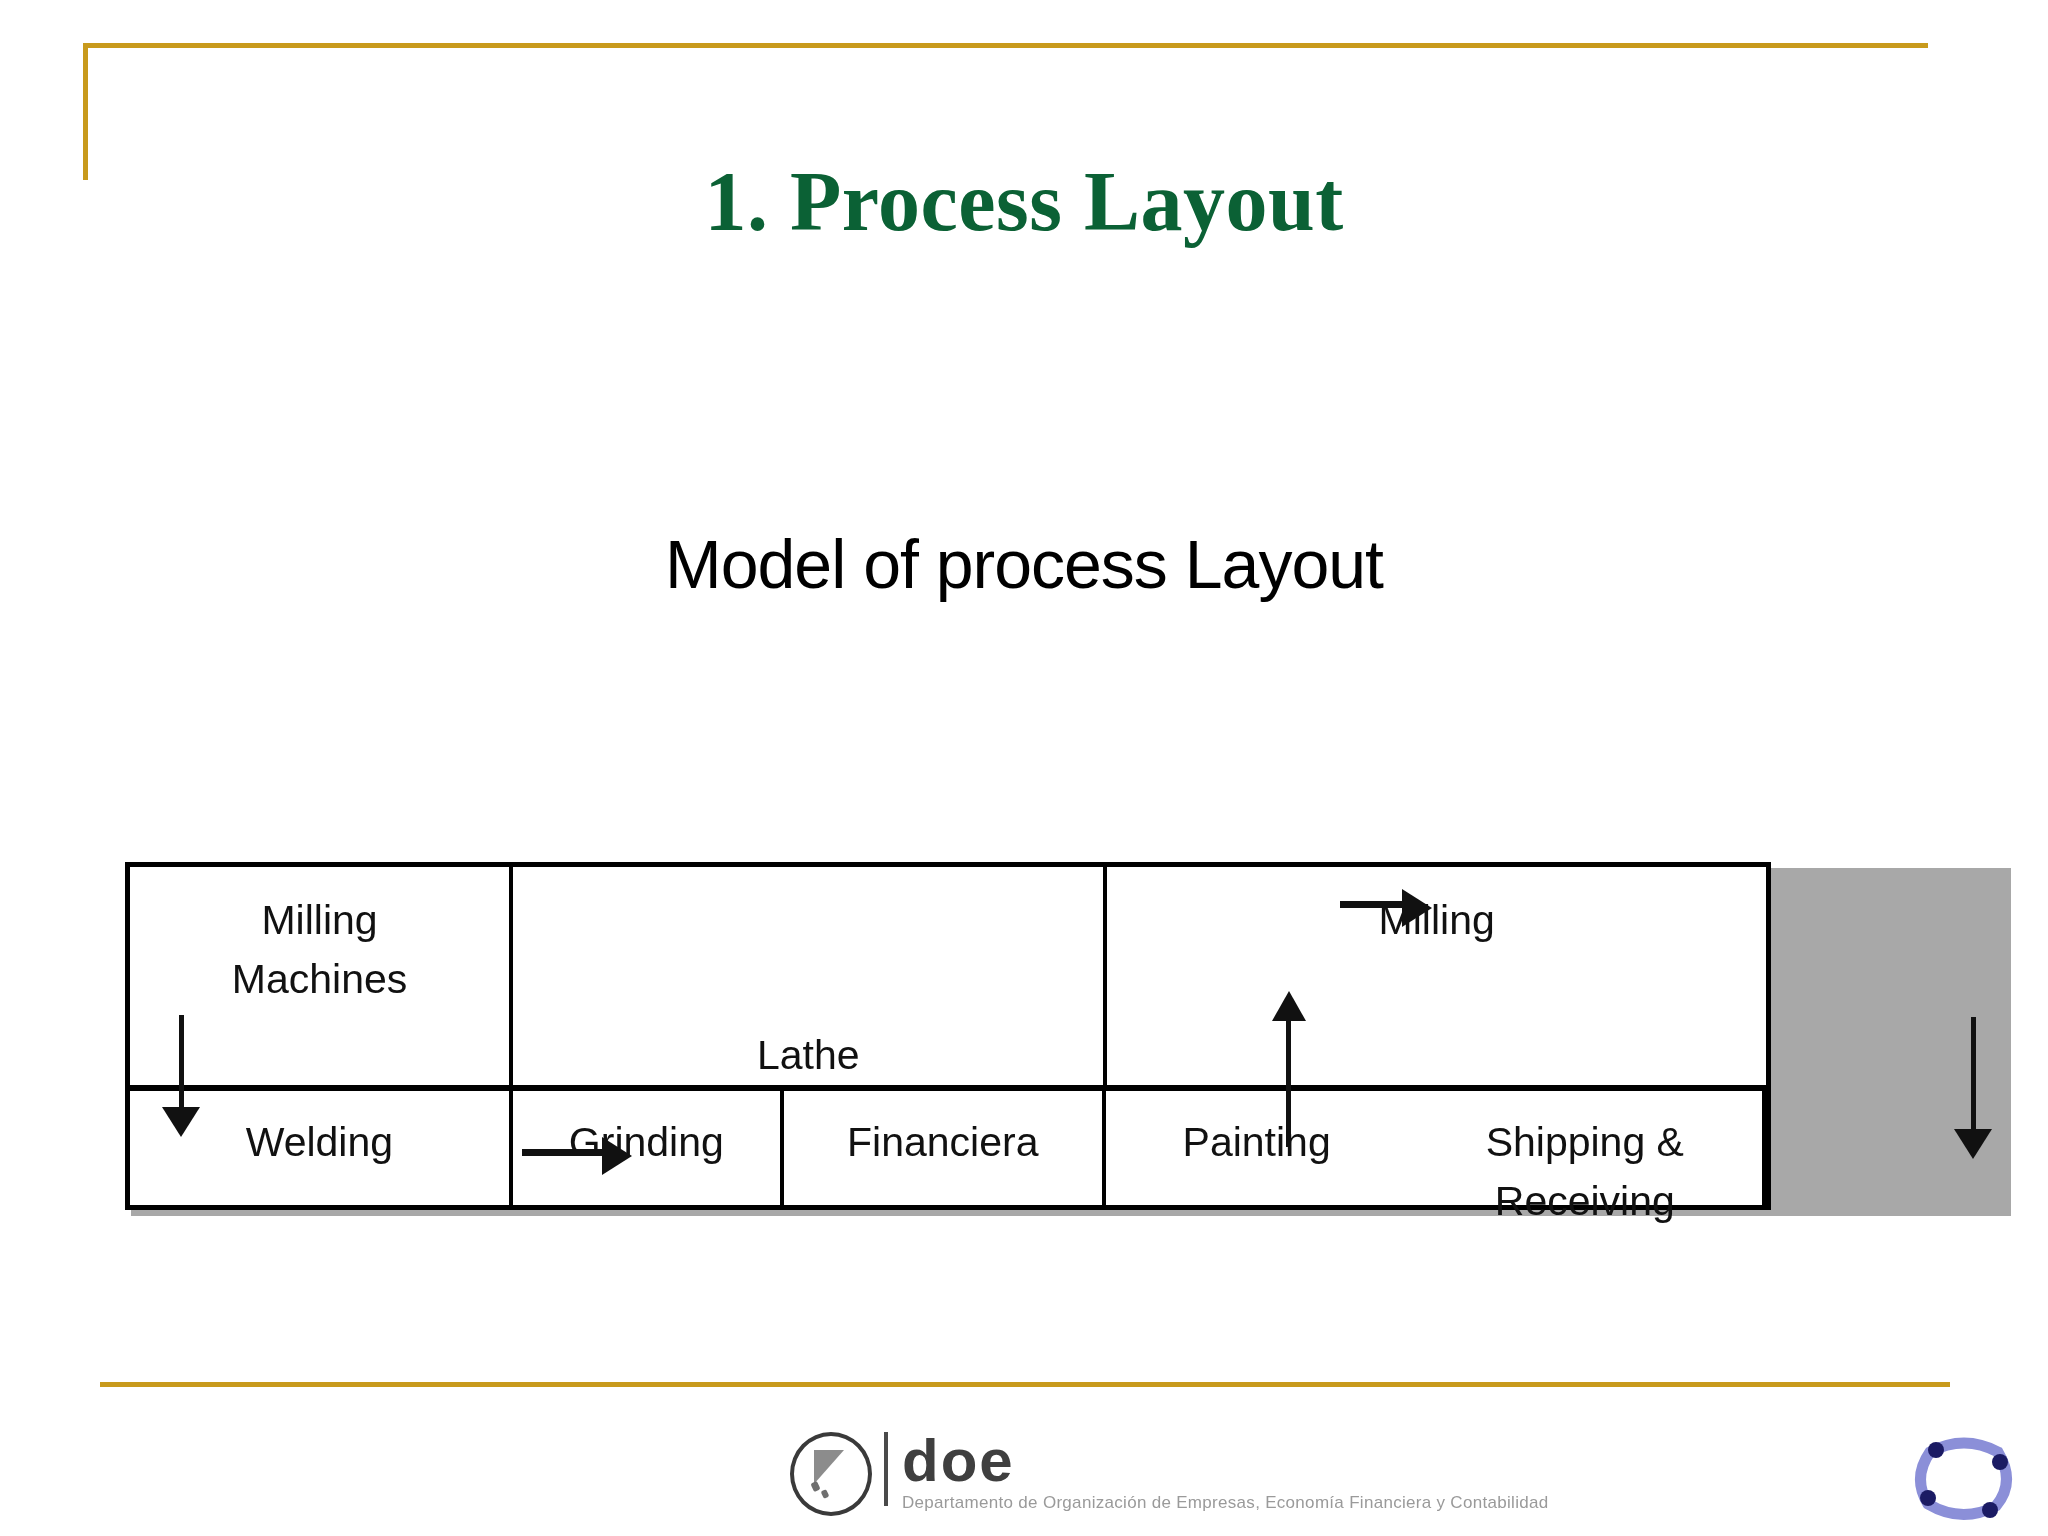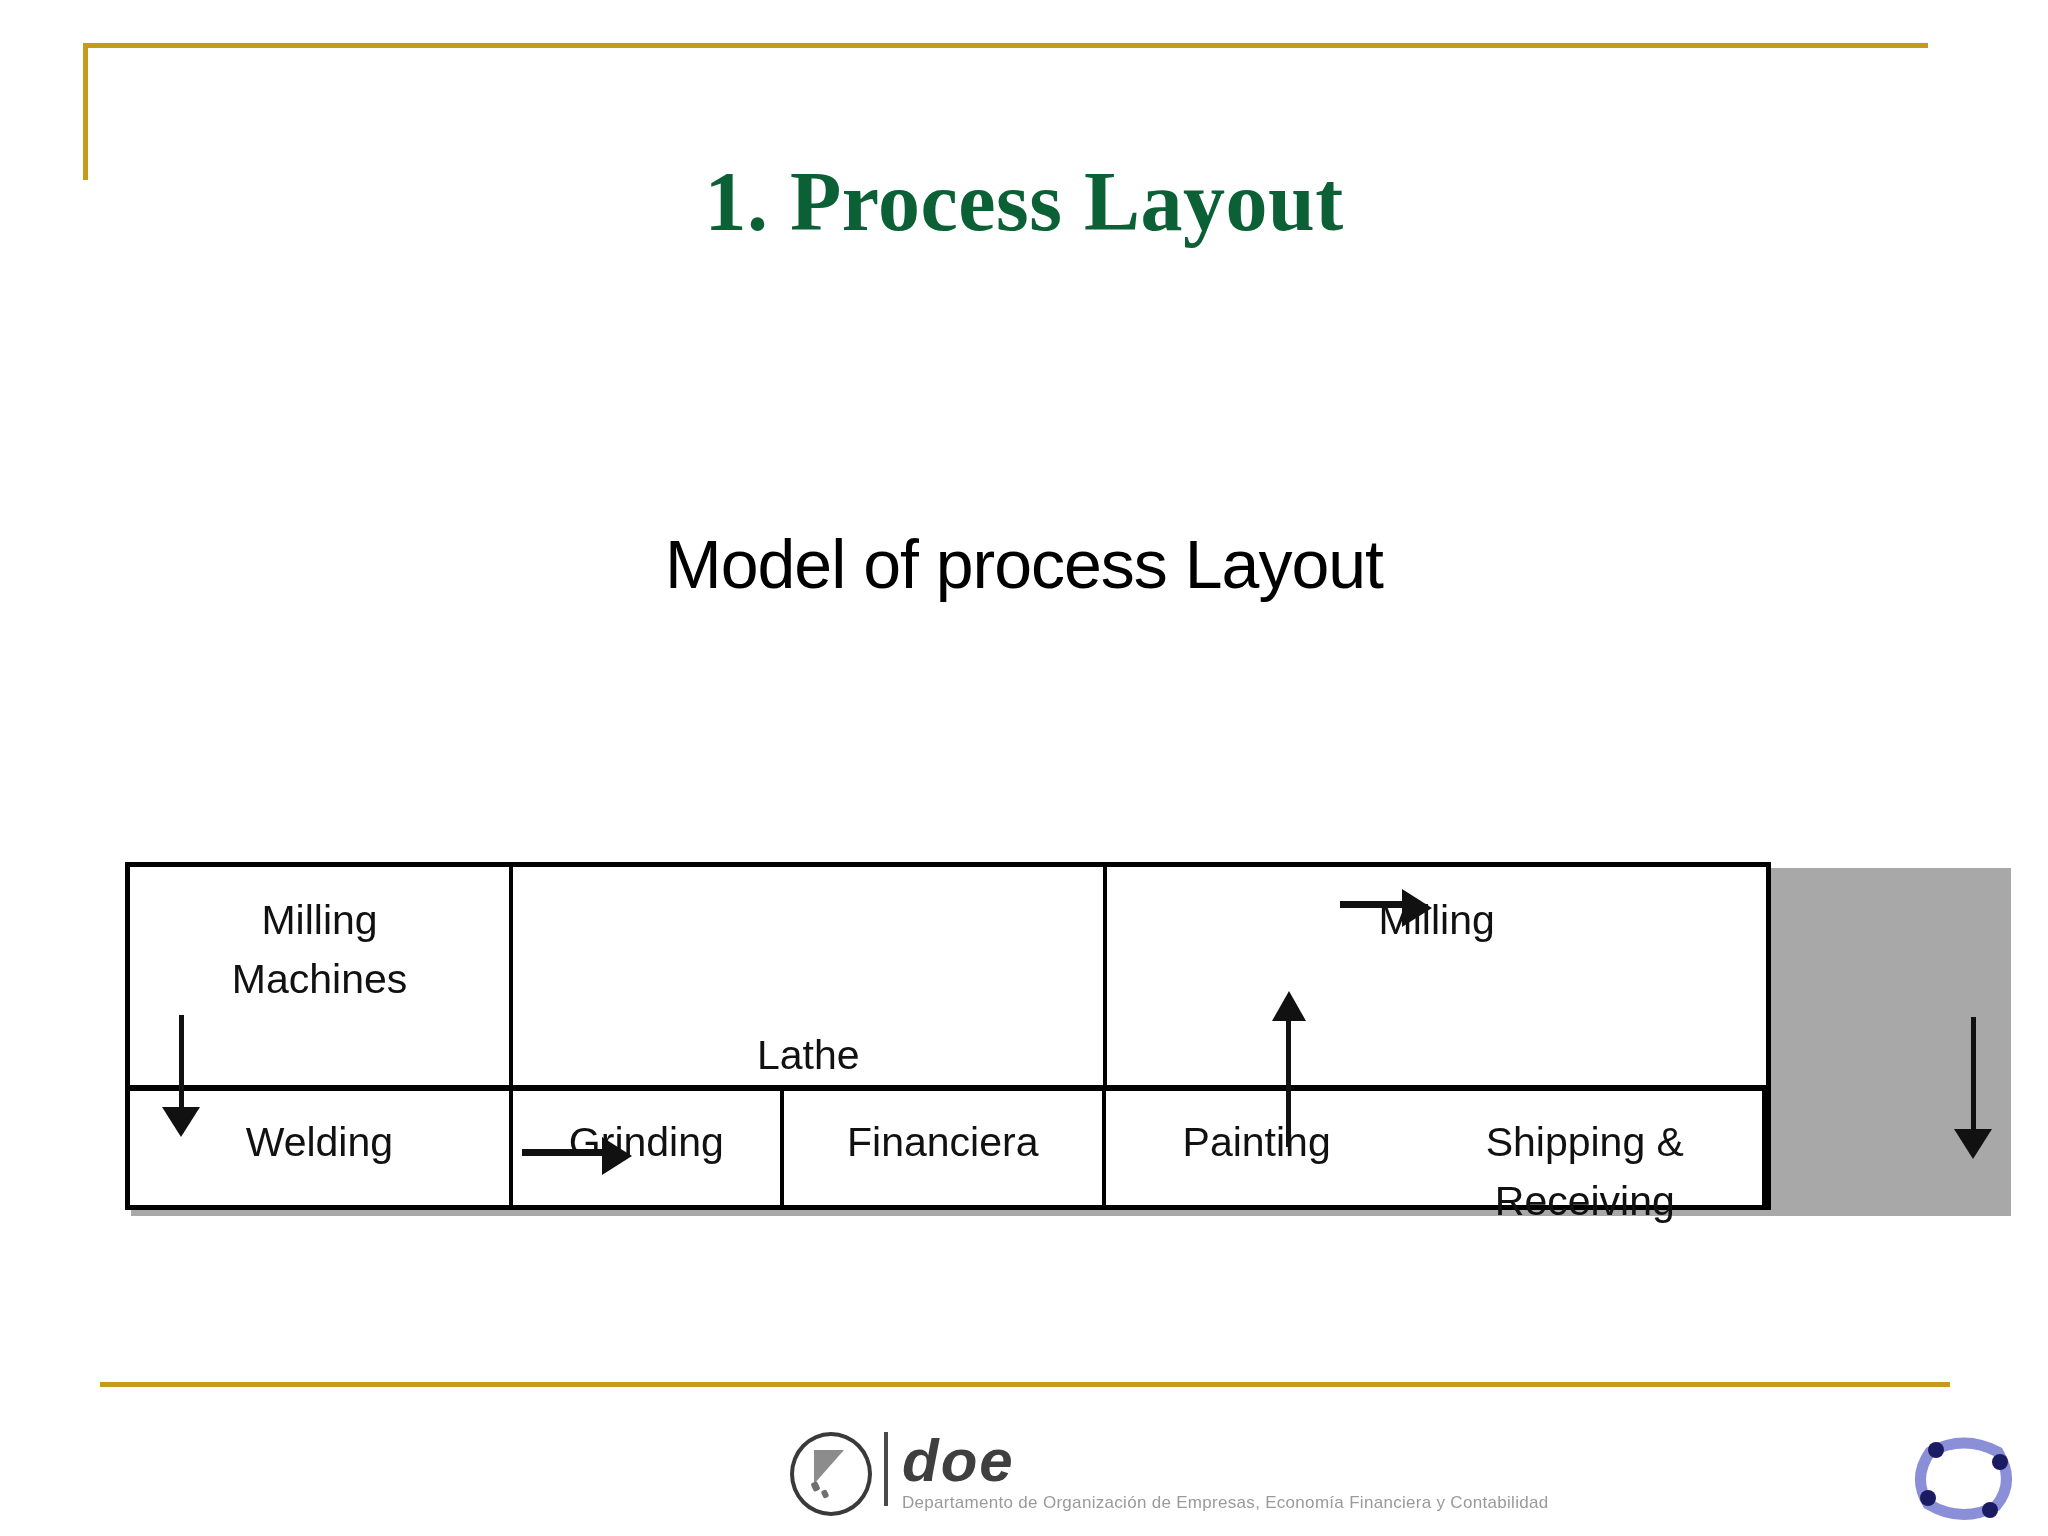--- a/index.html
+++ b/index.html
@@ -246,21 +246,20 @@
     flex: none;
   }
   .logo-text-wrap { display: flex; flex-direction: column; }
   .logo-word {
     font-family: "Liberation Sans", sans-serif;
     font-weight: bold;
     font-size: 60px;
     line-height: 0.95;
     color: #3f3f3f;
     letter-spacing: 2px;
-    font-style: italic;
   }
   .logo-tagline {
     font-family: "Liberation Sans", sans-serif;
     font-size: 17px;
     color: #9a9a9a;
     letter-spacing: 0.3px;
     margin-top: 4px;
   }
 
   .corner-logo {

